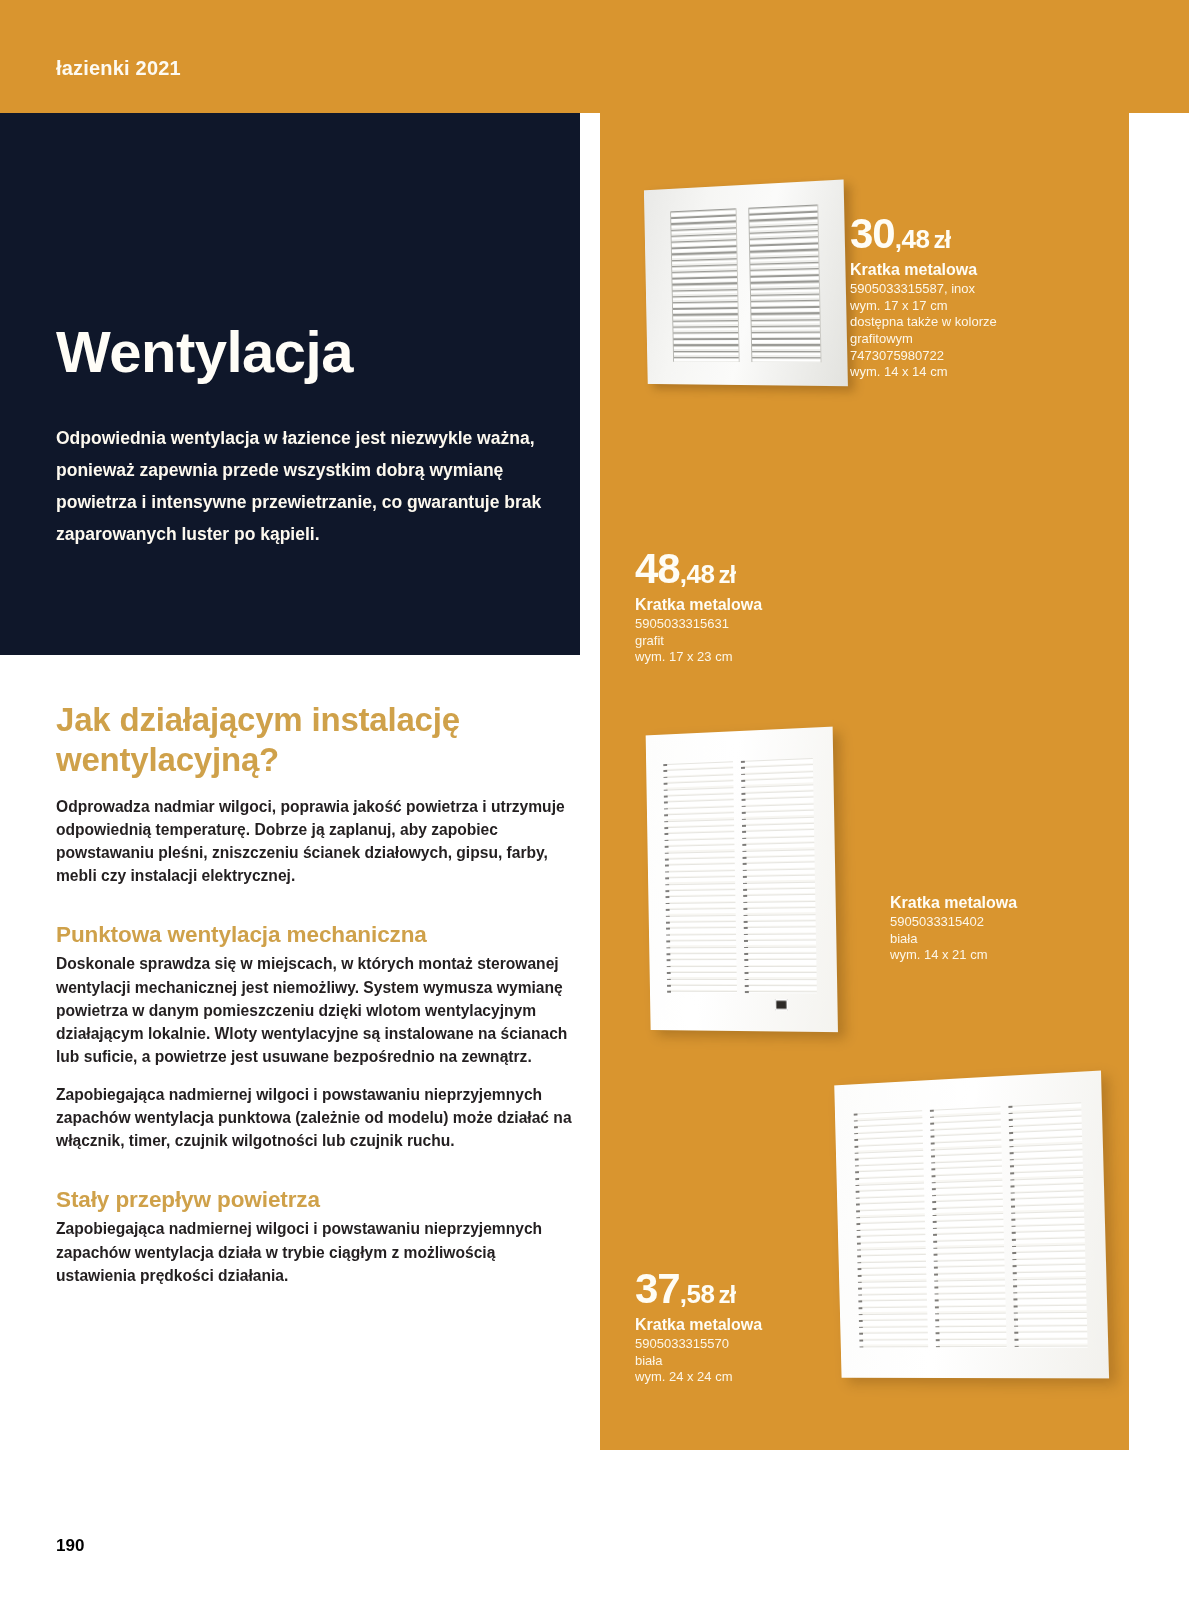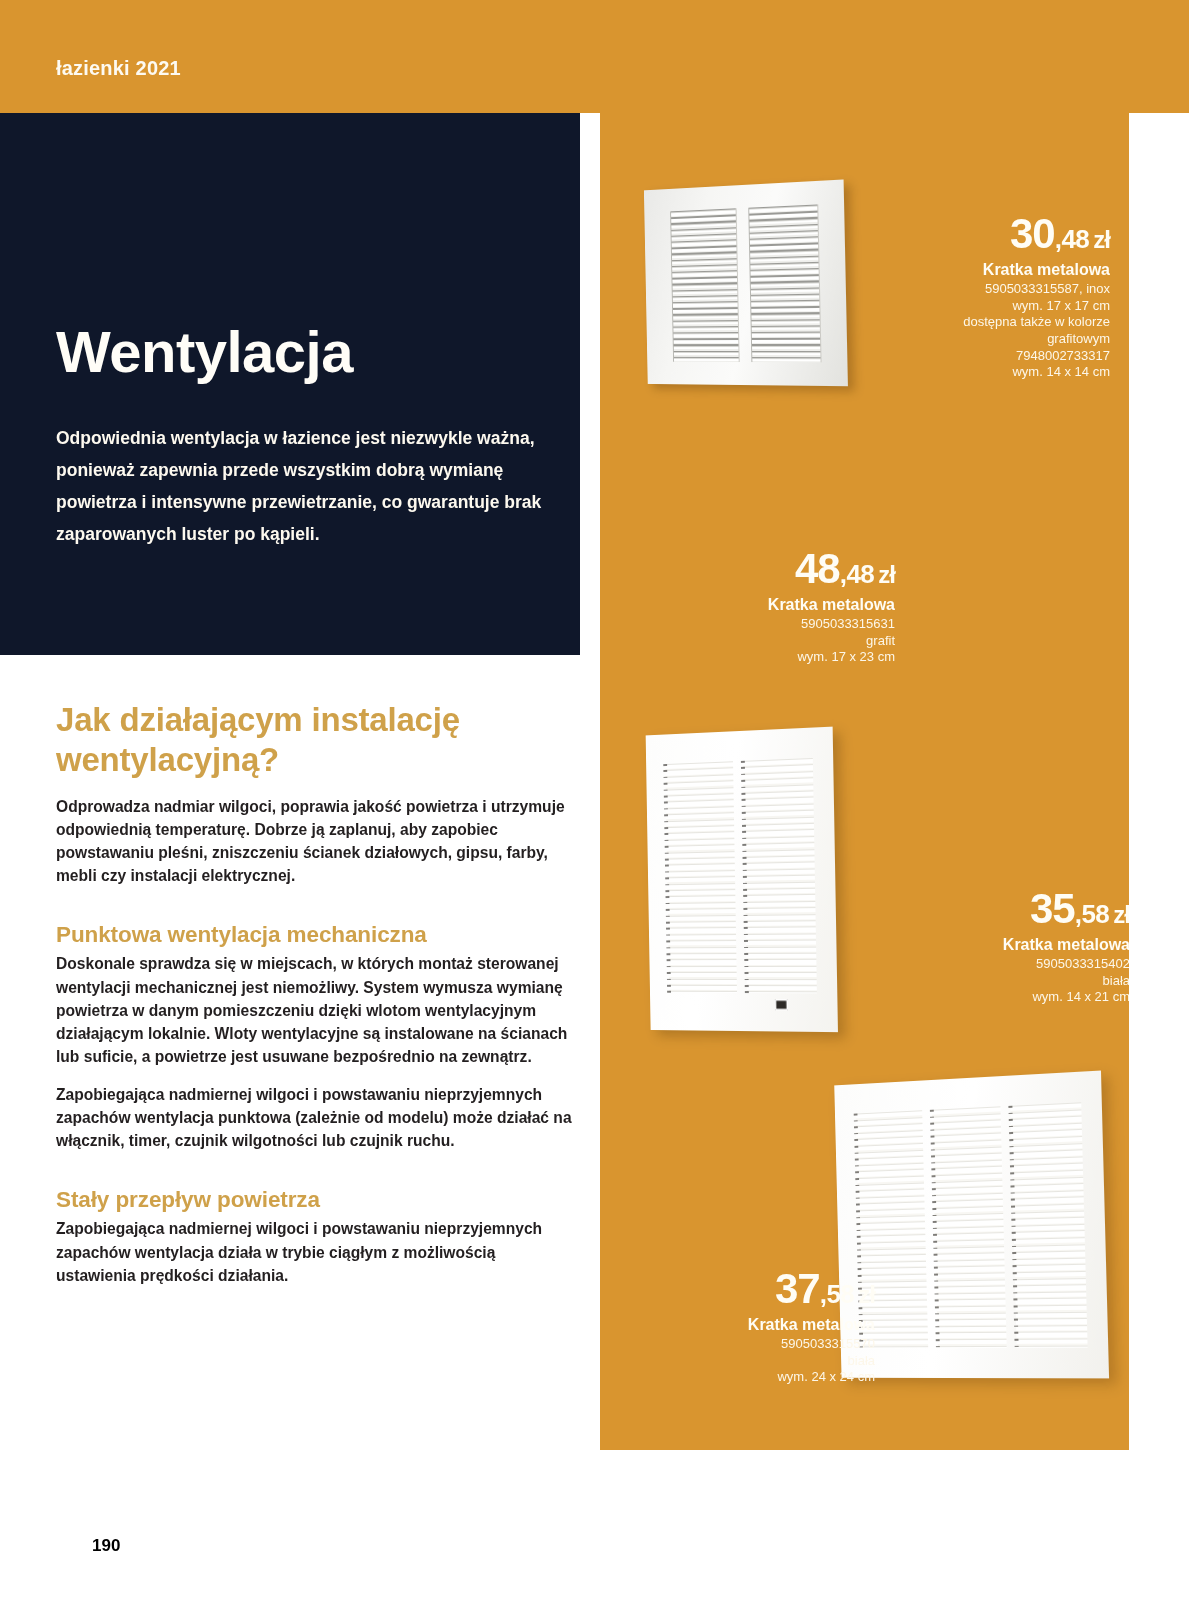--- a/index.html
+++ b/index.html
@@ -55,21 +55,21 @@
   }
   h3.sub-title{
     margin:34px 0 0 0;
     font-size:22.5px;font-weight:bold;color:#cfa14a;
     line-height:1.2;letter-spacing:-.1px;
   }
   h3.sub-title + p.body{margin-top:4px;}
 
   .page-number{
     position:absolute;left:56px;top:1536px;
-    font-size:17px;font-weight:bold;color:#000;margin-left:36px;
+    font-size:17px;font-weight:bold;color:#000;
   }
 
   
   .right-panel{
     position:absolute;left:600px;top:113px;width:529px;height:1337px;
     background:#d9952f;
     overflow:hidden;
   }
 
   .price{
@@ -82,21 +82,21 @@
 
   .prod-name{
     font-size:16px;font-weight:bold;color:#fffdf5;
     margin-top:5px;line-height:1.2;
   }
   .prod-meta{
     font-size:13px;color:#fdf7e9;line-height:1.28;margin-top:2px;
   }
   .prod-meta div{white-space:nowrap;}
 
-  .prod{position:absolute;text-align:right;}
+  .prod{position:absolute;}
   #prod-1{left:250px;top:100px;width:260px;}
   #prod-2{left:35px;top:435px;width:260px;}
   #prod-3{left:290px;top:775px;width:240px;}
   #prod-4{left:35px;top:1155px;width:240px;}
 
   
   .grille{position:absolute;}
 
   
   #grille-1{
@@ -233,21 +233,21 @@
     <div class="prod" id="prod-1">
       <div class="price">
         <span class="int">30</span><span class="frac">,48</span><span class="cur">zł</span>
       </div>
       <div class="prod-name">Kratka metalowa</div>
       <div class="prod-meta">
         <div>5905033315587, inox</div>
         <div>wym. 17 x 17 cm</div>
         <div>dostępna także w kolorze</div>
         <div>grafitowym</div>
-        <div>7948002733317</div>
+        <div>7473075980722</div>
         <div>wym. 14 x 14 cm</div>
       </div>
     </div>
 
     <div class="prod" id="prod-2">
       <div class="price">
         <span class="int">48</span><span class="frac">,48</span><span class="cur">zł</span>
       </div>
       <div class="prod-name">Kratka metalowa</div>
       <div class="prod-meta">
@@ -261,23 +261,20 @@
       <div class="g2-face">
         <div class="g2-col" id="g2-c1"></div>
         <div class="g2-col" id="g2-c2"></div>
         <div class="g2-dots" id="g2-d1"></div>
         <div class="g2-dots" id="g2-d2"></div>
         <div class="g2-logo"></div>
       </div>
     </div>
 
     <div class="prod" id="prod-3">
-      <div class="price">
-        <span class="int">35</span><span class="frac">,58</span><span class="cur">zł</span>
-      </div>
       <div class="prod-name">Kratka metalowa</div>
       <div class="prod-meta">
         <div>5905033315402</div>
         <div>biała</div>
         <div>wym. 14 x 21 cm</div>
       </div>
     </div>
 
     <div class="grille" id="grille-3">
       <div class="g3-face">

